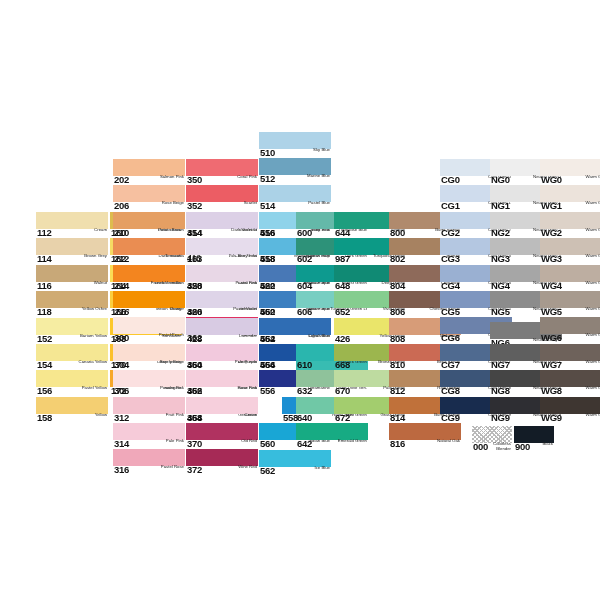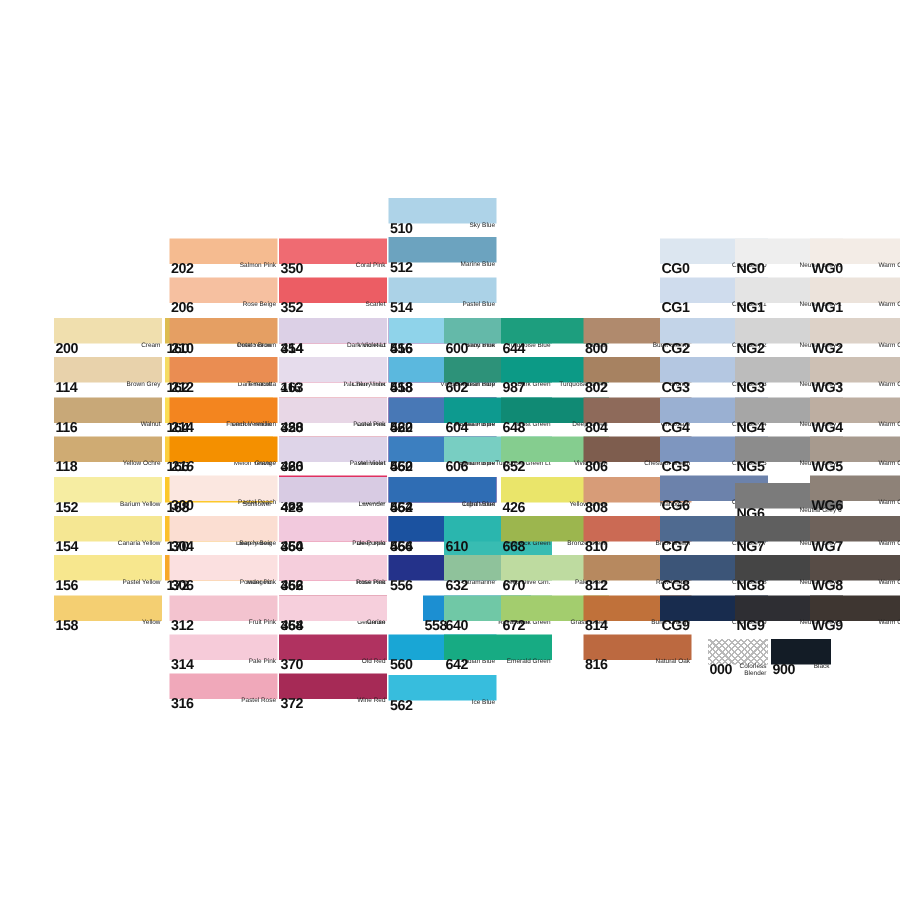--- a/index.html
+++ b/index.html
@@ -66,21 +66,21 @@
   }
 </style>
 </head>
 <body>
 
 <div id="chart">
     <div class="col" style="left: 36px; top: 212px;">
       <div class="cell" style="position: absolute; left: 0px; top: 0px;">
         <div class="sw" style="background-color: rgb(240, 223, 174);"></div>
         <div class="lbl">
-          <span class="code">200</span>
+          <span class="code">112</span>
           <span class="nm">Cream</span>
         </div>
       </div>
       <div class="cell" style="position: absolute; left: 0px; top: 26.4px;">
         <div class="sw" style="background-color: rgb(232, 210, 171);"></div>
         <div class="lbl">
           <span class="code">114</span>
           <span class="nm">Brown Grey</span>
         </div>
       </div>

